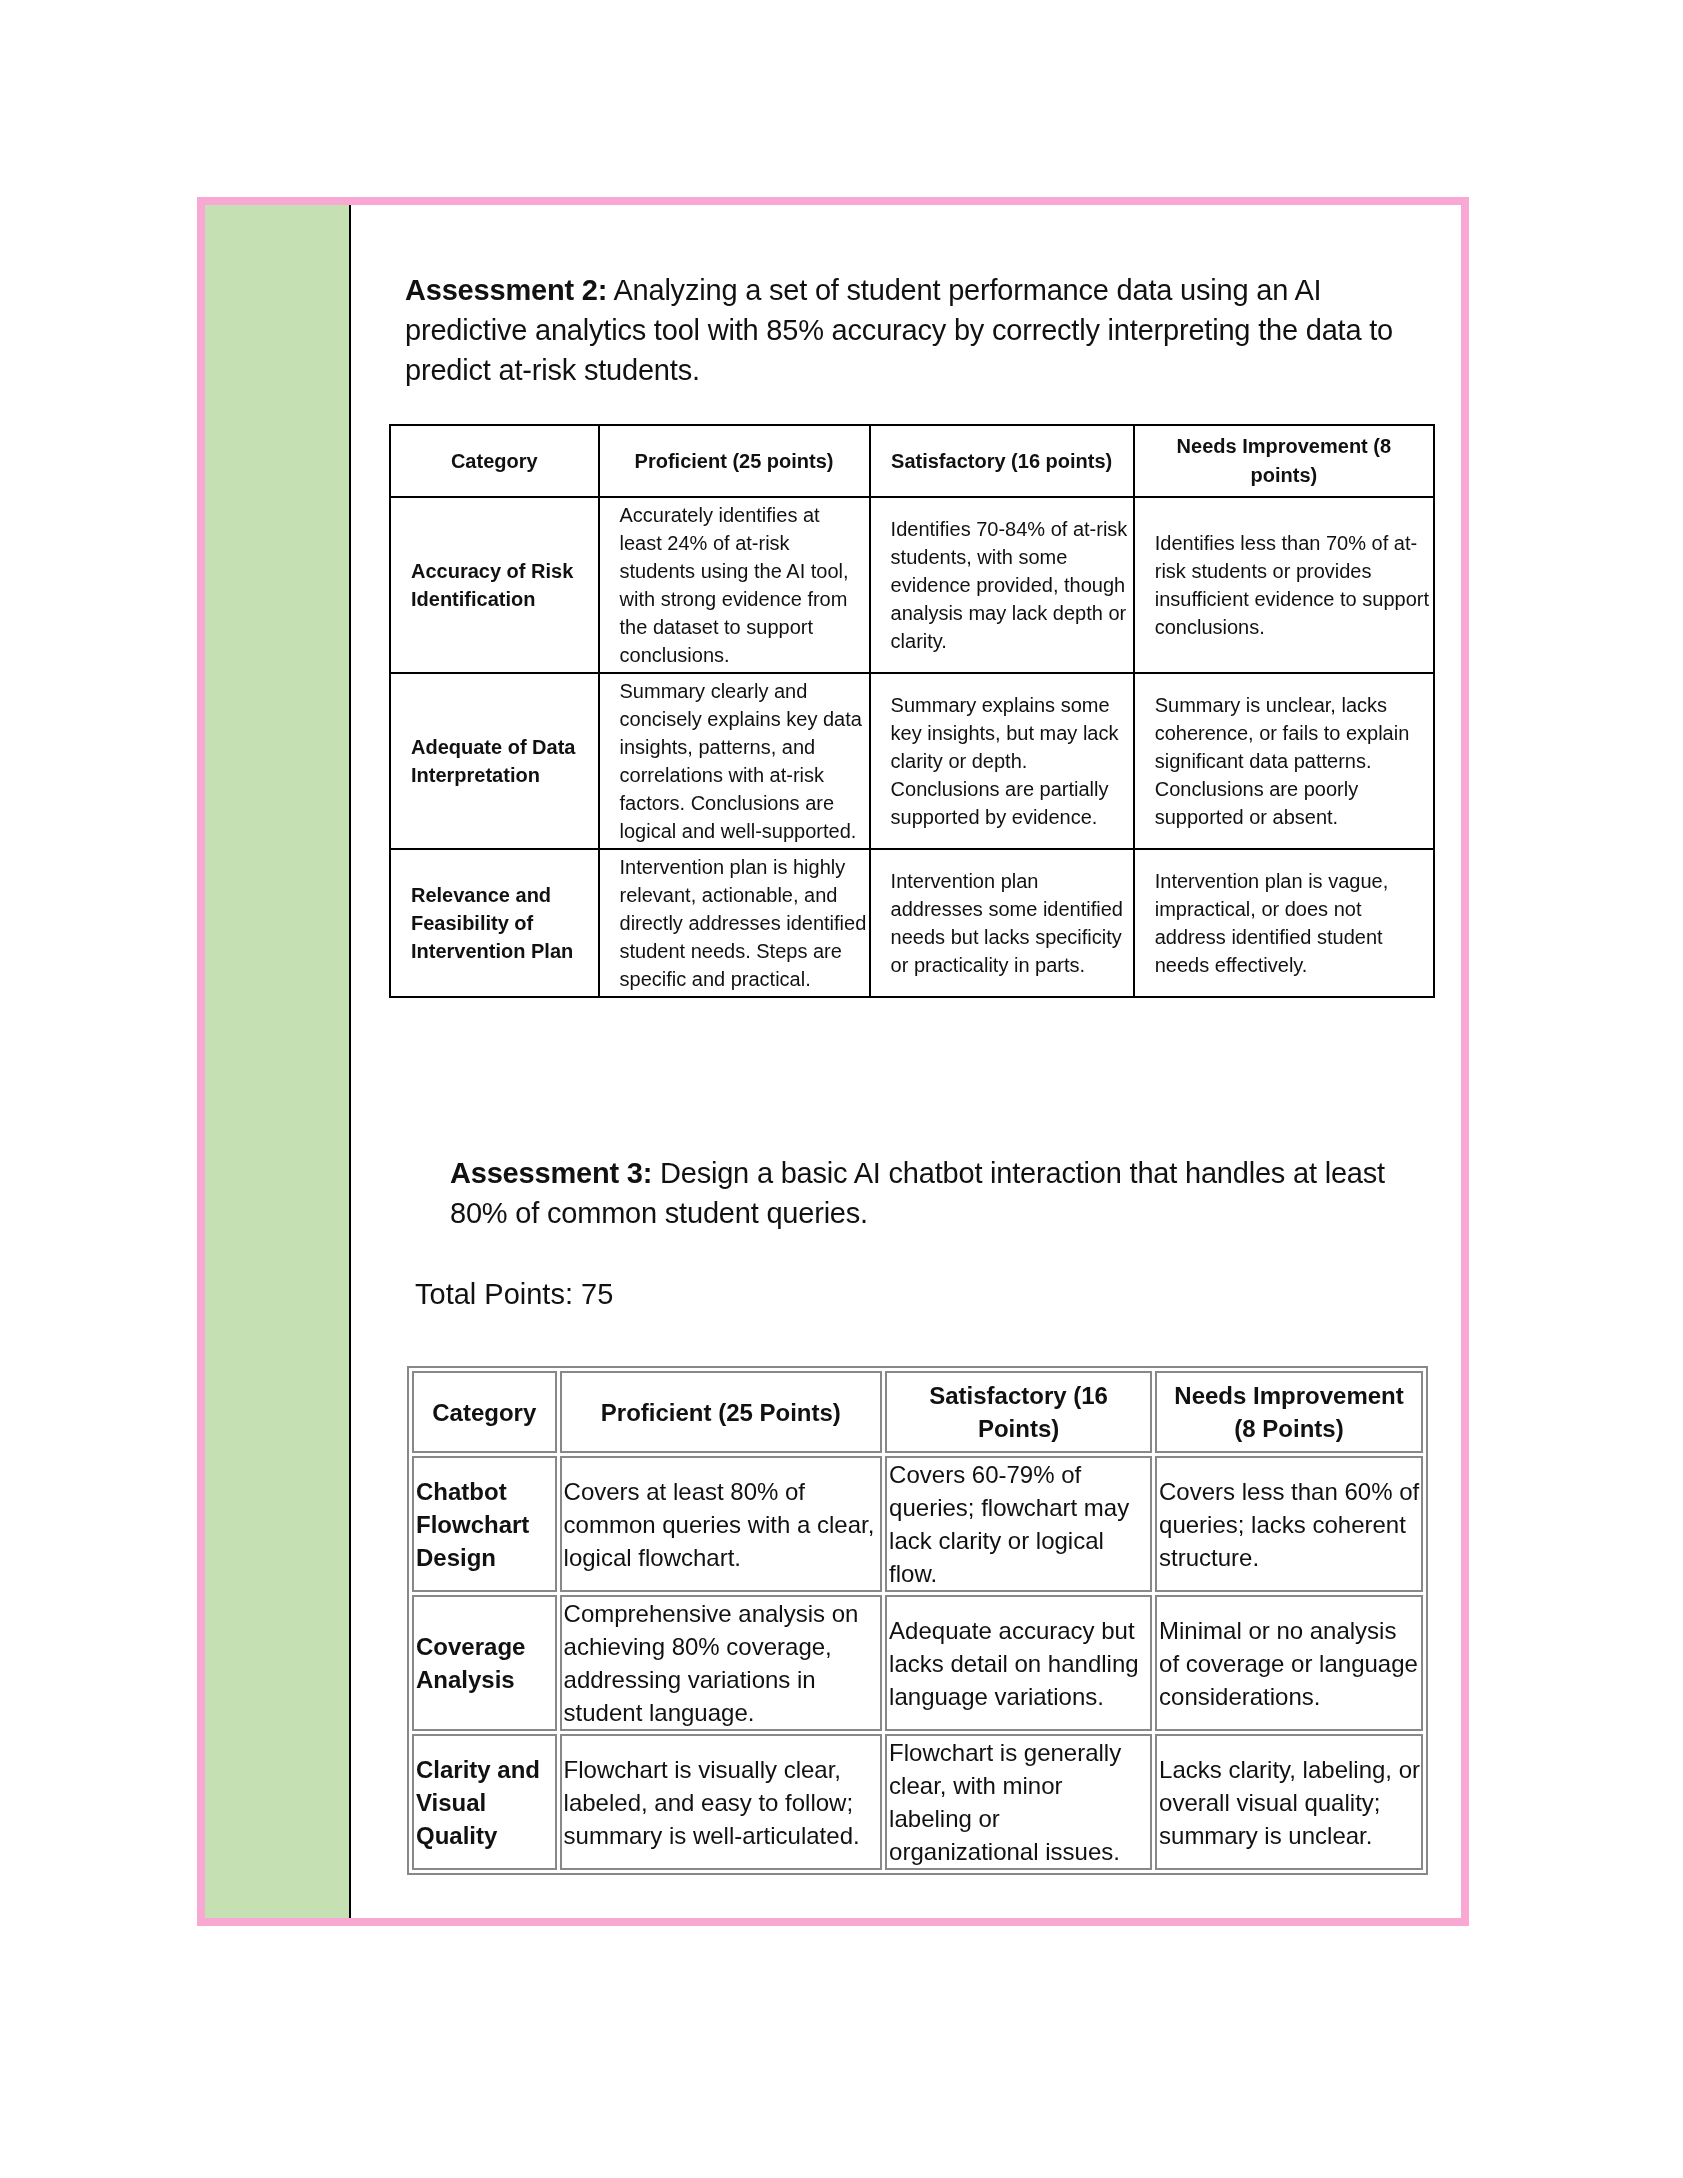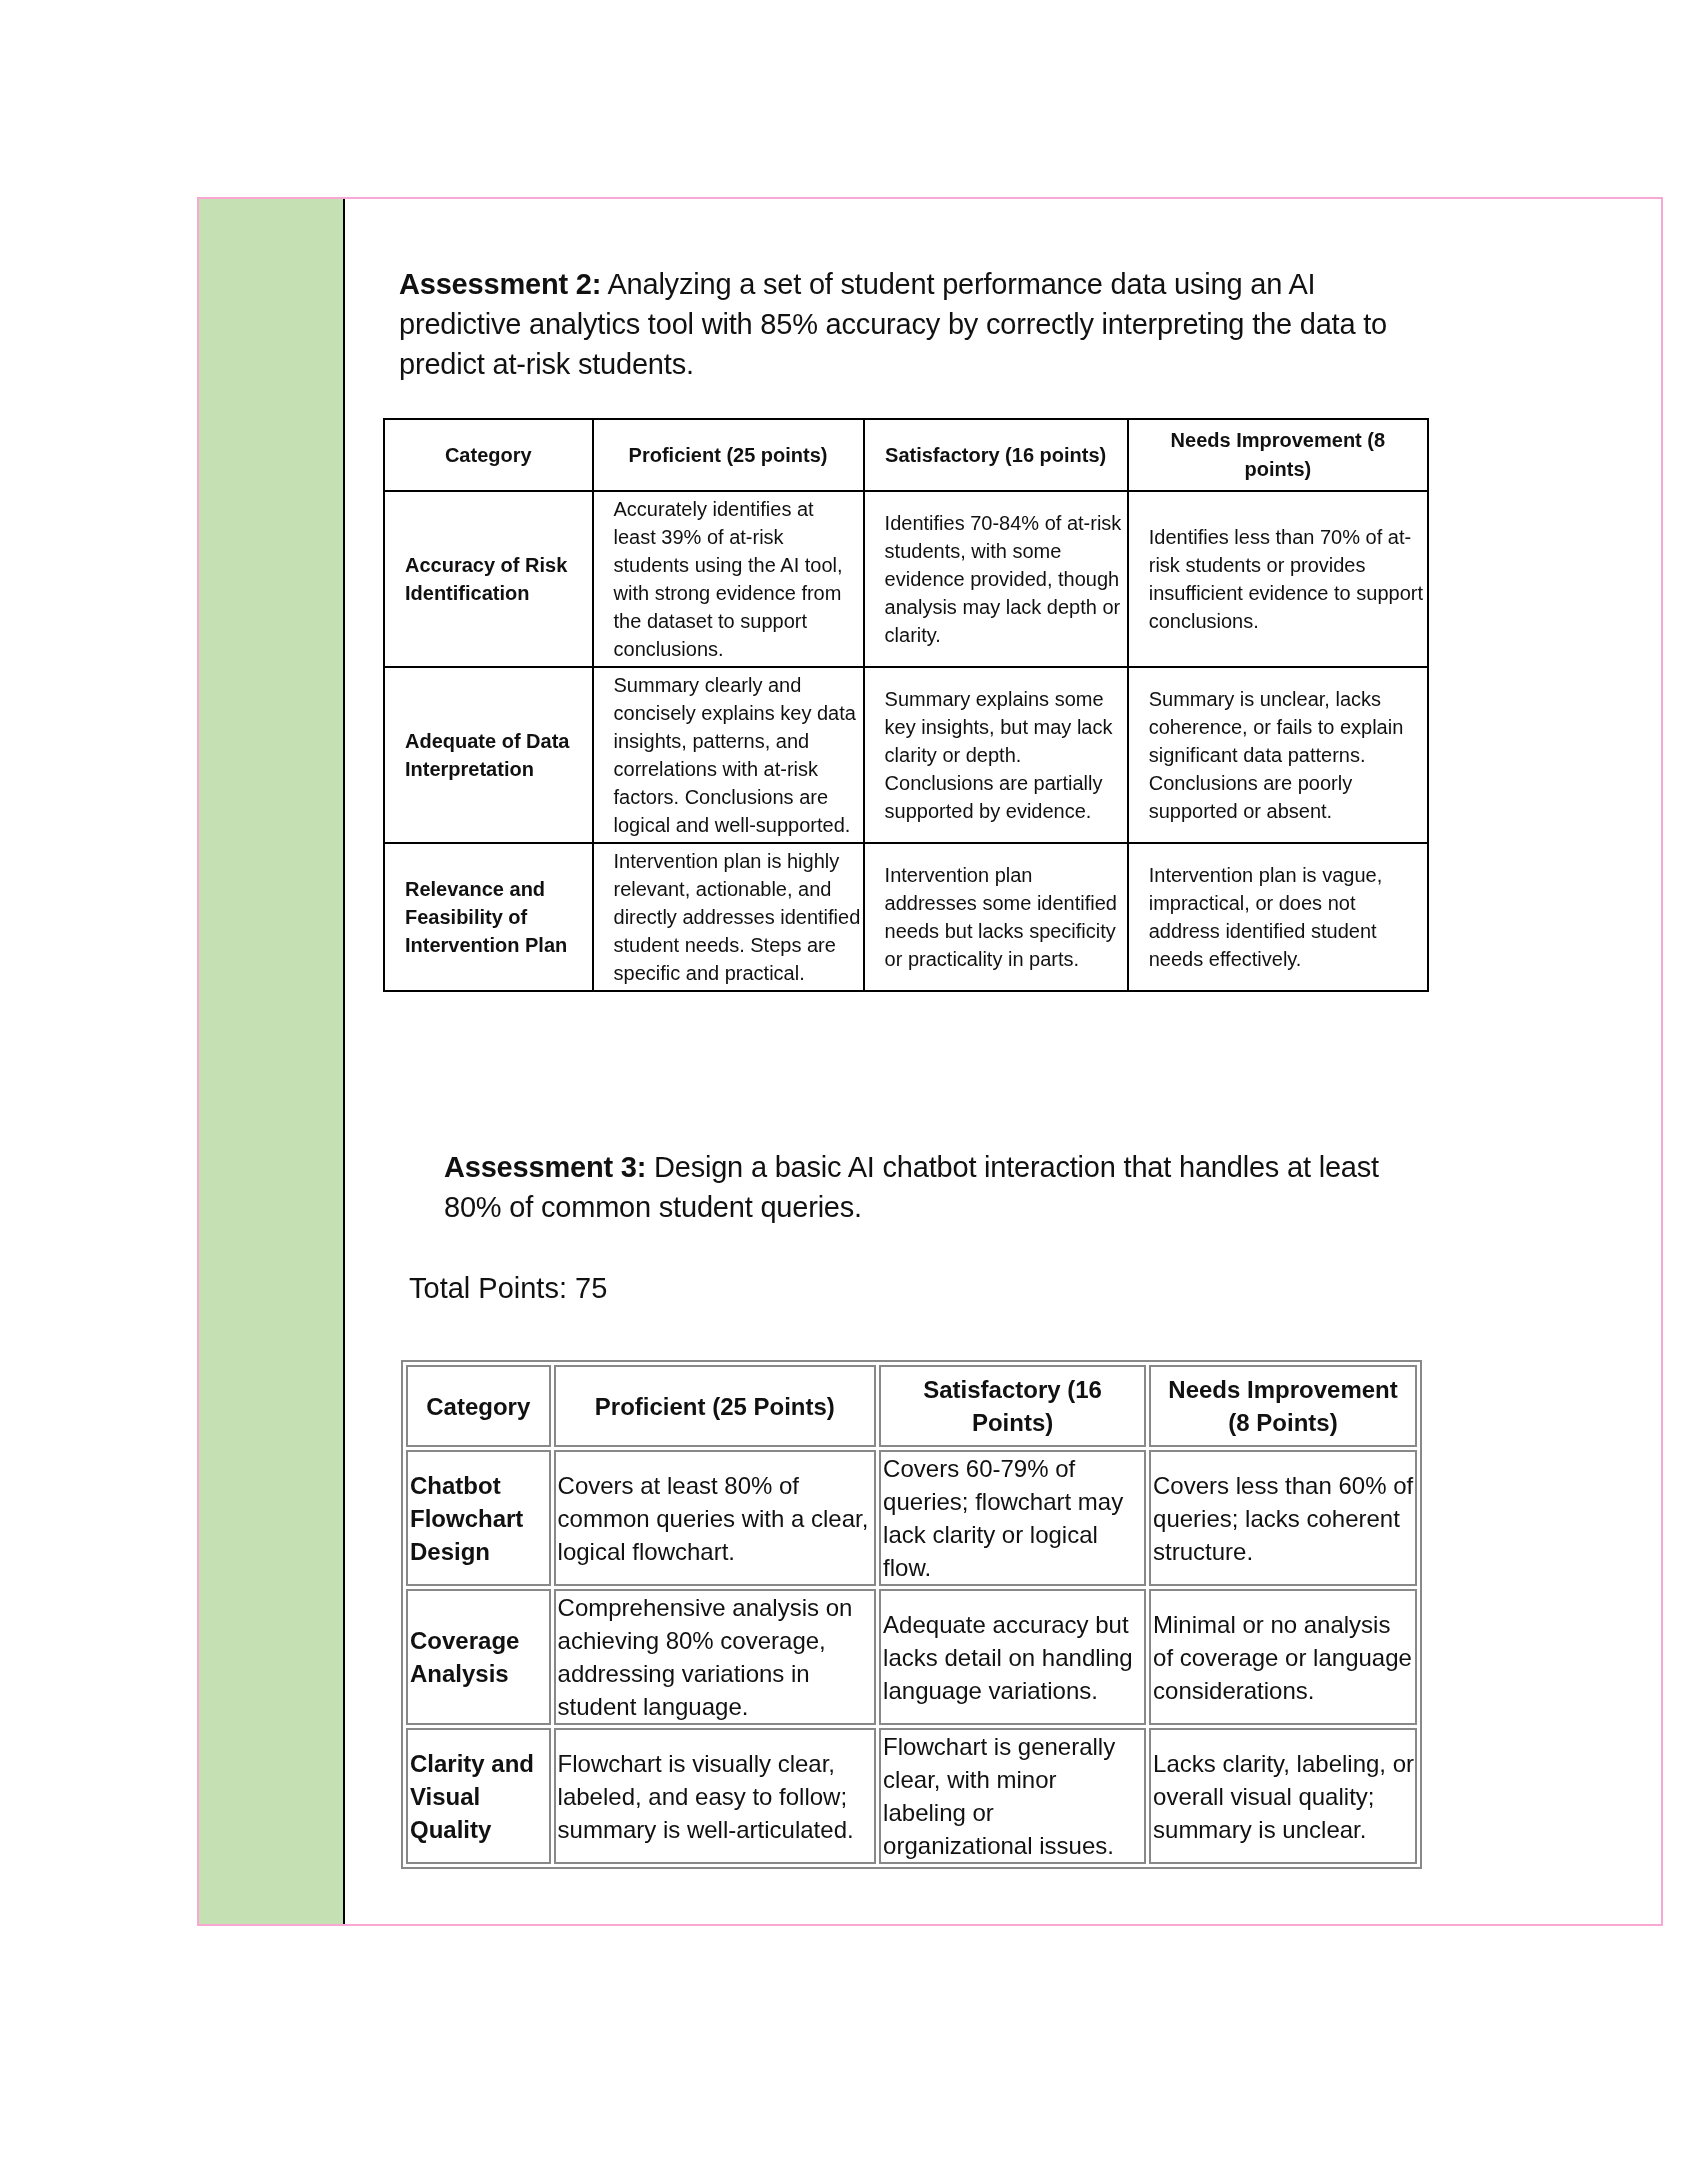--- a/index.html
+++ b/index.html
@@ -1,17 +1,17 @@
 <!DOCTYPE html>
 <html><head>
 <meta charset="utf-8">
 <style>
   html, body { margin:0; padding:0; background:#ffffff; }
   body { width:1683px; height:2178px; position:relative; font-family:"Liberation Sans", sans-serif; color:#111; }
-  .frame { position:absolute; left:197px; top:197px; width:1466px; height:1729px; border:2px solid #f9a8d4; box-sizing:border-box; }
+  .frame { position:absolute; left:197px; top:197px; width:1272px; height:1729px; border:8px solid #f9a8d4; box-sizing:border-box; }
   .green { position:absolute; left:0; top:0; width:146px; height:100%; background:#c5e0b3; border-right:2px solid #000; box-sizing:border-box; }
   .content { position:absolute; left:146px; top:0; right:0; bottom:0; }
   .heading { position:absolute; left:54px; width:990px; font-size:29px; line-height:40px; color:#111; letter-spacing:-0.2px; }
   .heading b { font-weight:bold; }
   .h2 { top:65px; }
   .h3 { top:948px;margin-left:45px; }
   .total { position:absolute; left:56px; top:1069px; font-size:29px; line-height:40px;margin-left:8px; }
 
   table.t2 { position:absolute; left:38px; top:219px; width:1046px; border-collapse:collapse; table-layout:fixed; font-size:20px; line-height:28px; }
   table.t2 td, table.t2 th { border:2px solid #000; padding:3px 0 3px 20px; vertical-align:middle; text-align:left; }
@@ -46,21 +46,21 @@
         </colgroup>
       <tbody>
           <tr class="hdr">
         <th>Category</th>
         <th>Proficient (25 points)</th>
         <th>Satisfactory (16 points)</th>
         <th>Needs Improvement (8 points)</th>
       </tr>
       <tr>
         <td class="cat">Accuracy of Risk Identification</td>
-        <td class="cell">Accurately identifies at least 39% of at-risk students using the AI tool, with strong evidence from the dataset to support conclusions.</td>
+        <td class="cell">Accurately identifies at least 24% of at-risk students using the AI tool, with strong evidence from the dataset to support conclusions.</td>
         <td class="cell">Identifies 70-84% of at-risk students, with some evidence provided, though analysis may lack depth or clarity.</td>
         <td class="cell">Identifies less than 70% of at-risk students or provides insufficient evidence to support conclusions.</td>
       </tr>
       <tr>
         <td class="cat">Adequate of Data Interpretation</td>
         <td class="cell">Summary clearly and concisely explains key data insights, patterns, and correlations with at-risk factors. Conclusions are logical and well-supported.</td>
         <td class="cell">Summary explains some key insights, but may lack clarity or depth. Conclusions are partially supported by evidence.</td>
         <td class="cell">Summary is unclear, lacks coherence, or fails to explain significant data patterns. Conclusions are poorly supported or absent.</td>
       </tr>
       <tr>

